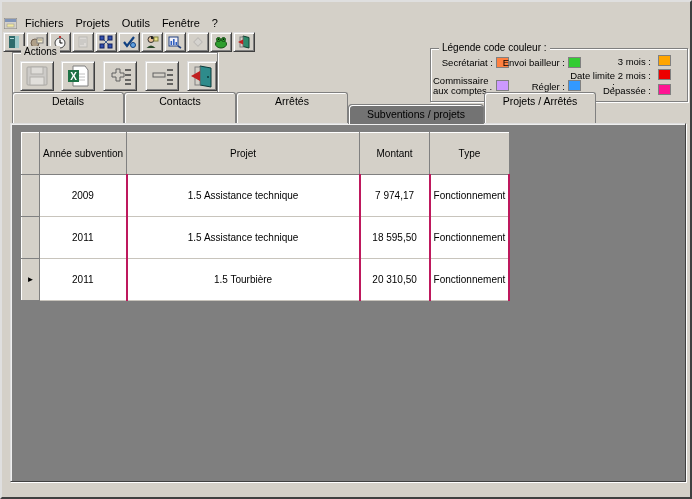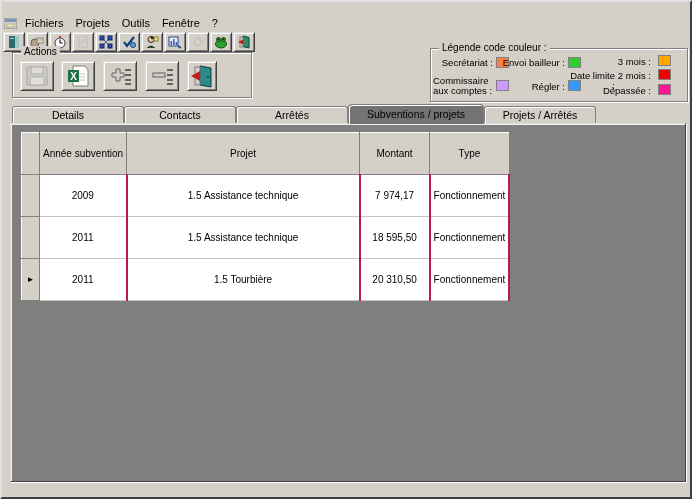--- a/index.html
+++ b/index.html
@@ -30,21 +30,21 @@
   .abtn{position:absolute;width:34px;height:30px;background:#d4d0c8;
     border:1px solid;border-color:#dfdfdf #404040 #404040 #dfdfdf;
     box-shadow:inset 1px 1px 0 #fff,inset -1px -1px 0 #808080;
     display:flex;align-items:center;justify-content:center;}
   .abtn.disabled svg{opacity:.5;filter:grayscale(1);}
   
   .lg-label{position:absolute;font-size:9.5px;color:#000;line-height:10px;}
   .lg-swatch{position:absolute;width:13px;height:11px;border:1px solid #808080;}
   
   .tabstrip{position:absolute;left:10px;top:104px;height:18px;display:flex;align-items:flex-end;}
-  .tab{width:112px;height:18px;background:#d4d0c8;font-size:10.5px;text-align:center;line-height:16px;
+  .tab{width:112px;height:32px;background:#d4d0c8;font-size:10.5px;text-align:center;line-height:16px;
     border:1px solid #808080;border-bottom:none;border-radius:3px 3px 0 0;
     box-shadow:inset 1px 1px 0 #fff;position:relative;cursor:default;white-space:nowrap;overflow:hidden;}
   .tab.active{height:20px;line-height:19px;width:136px;z-index:5;border-radius:4px 4px 0 0;
     box-shadow:inset 1px 1px 0 #fff;background:#737373;}
   
   .tabpage{position:absolute;left:8px;top:121px;width:676px;height:359px;background:#7f7f7f;
     border:1px solid;border-color:#dfdfdf #404040 #404040 #dfdfdf;
     box-shadow:inset 1px 1px 0 #efefef, 1px 1px 0 #fff;}
   
   .grid{position:absolute;left:10px;top:8px;border-collapse:collapse;font-size:10px;background:#fff;border:1px solid #404040;}
@@ -178,21 +178,21 @@
       <span>
         <svg width="14" height="14" viewBox="0 0 14 14">
             <path d="M6 1 L12 2.5 L12 13 L6 11.5 Z" fill="#2e8b6b" stroke="#104030"></path>
             <rect x="3" y="2" width="3" height="10" fill="#d4d0c8" stroke="#808080"></rect>
             <path d="M1 7 L6 4.5 L6 9.5 Z" fill="#c02020"></path>
           </svg>
       </span>
     </div>
   </div>
 
-  <div class="groupbox" style="left:10px;top:50px;width:240px;height:46px;">
+  <div class="groupbox" style="left:10px;top:50px;width:206px;height:46px;">
     <span class="gb-title">Actions</span>
     <div class="abtn disabled" style="left:7px;top:8px;">
       <span>
         <svg width="24" height="22" viewBox="0 0 24 22">
             <rect x="2" y="2" width="20" height="18" rx="1" fill="#c8c8c8" stroke="#808080"></rect>
             <rect x="6" y="2" width="12" height="7" fill="#e8e8e8" stroke="#909090"></rect>
             <rect x="5" y="12" width="14" height="8" fill="#efefef" stroke="#909090"></rect>
           </svg>
       </span>
     </div>

